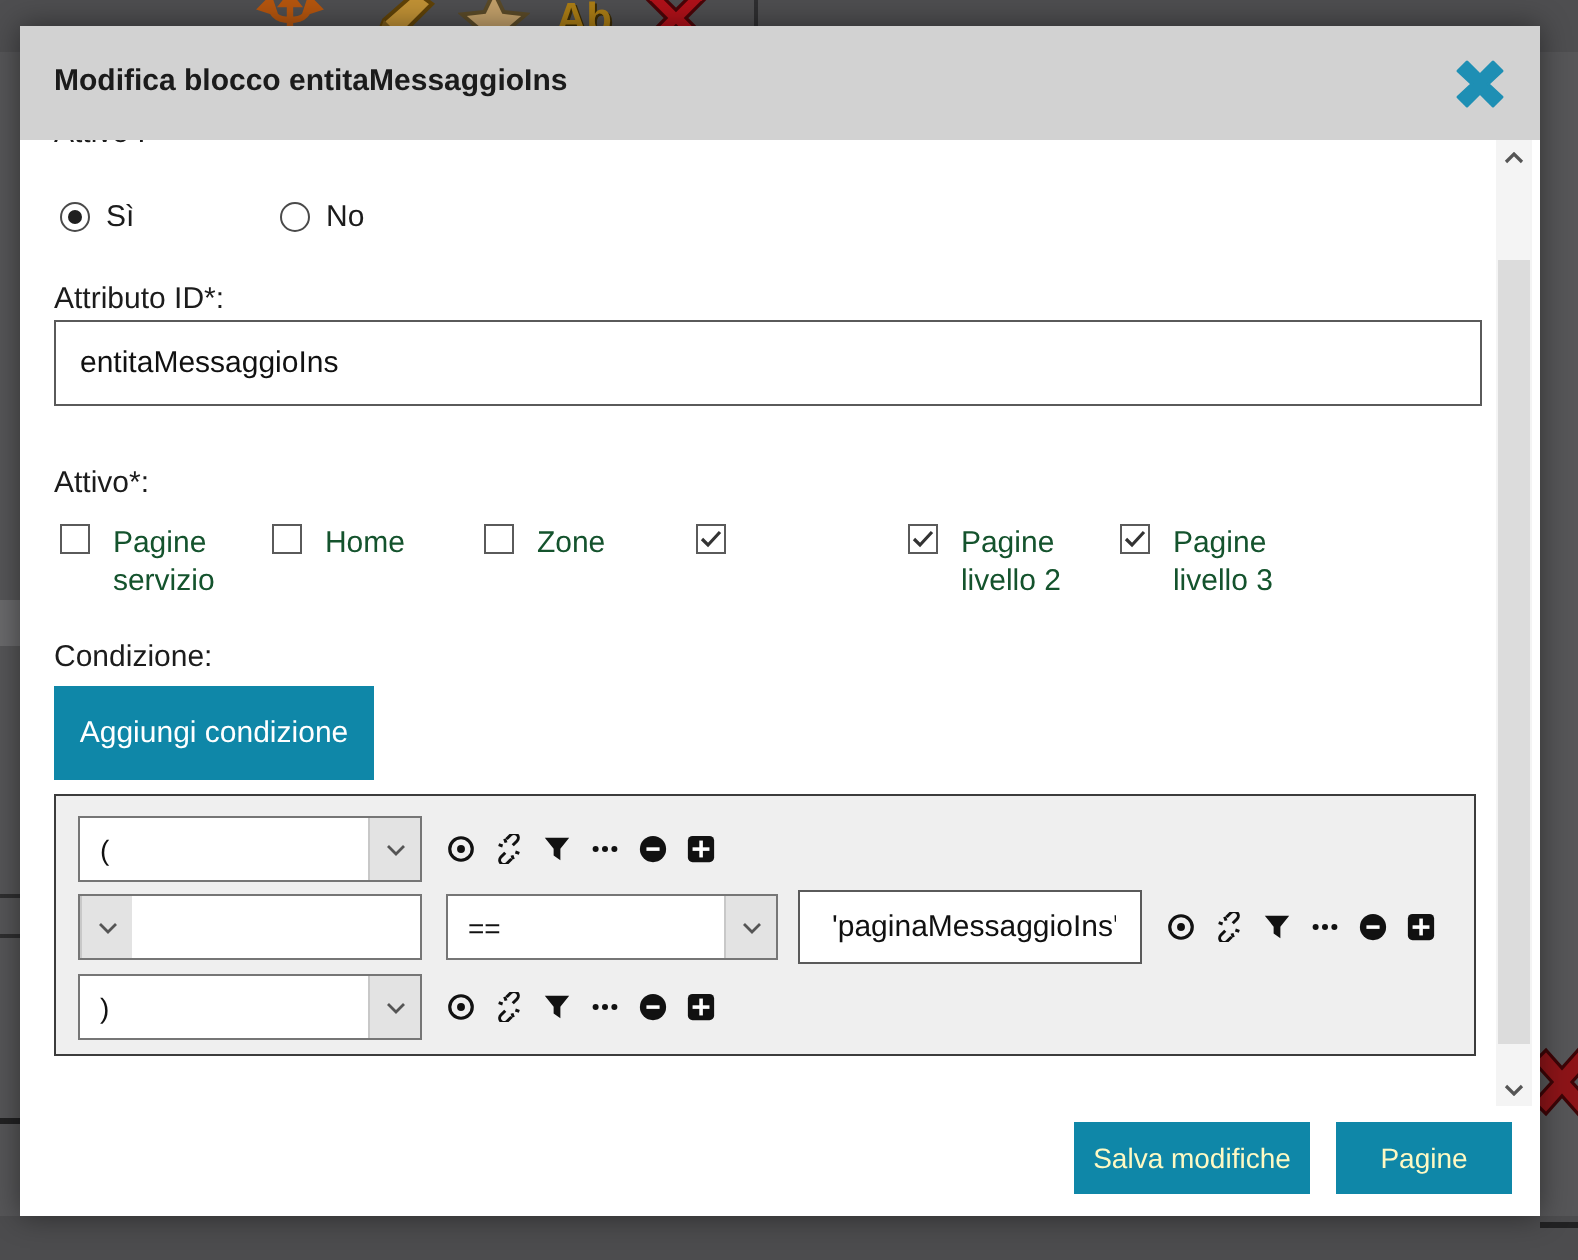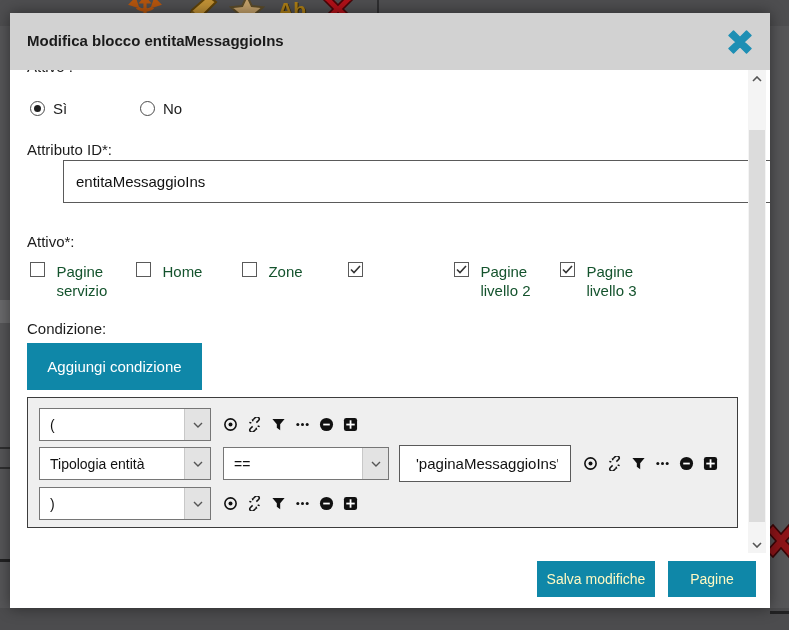--- a/index.html
+++ b/index.html
@@ -32,31 +32,31 @@
   
   .radio-group-item { top:30px; display:flex; align-items:center; }
   .radio-circle { width:15px; height:15px; border:1px solid #4a4a4a; border-radius:50%; background:#fff; position:relative; }
   .radio-dot { display:none; position:absolute; left:3px; top:3px; width:7px; height:7px; border-radius:50%; background:#1f1f1f; }
   .radio-circle.checked .radio-dot { display:block; }
   .radio-label { margin-left:8px; font-size:15px; color:#1c1c1c; }
 
   
   .text-input { border:1px solid #5a5a5a; background:#fff; font-family:"Liberation Sans",sans-serif;
                 font-size:15px; color:#111; padding:0 12px; outline:none; }
-  #attributo-input { left:17px; top:90px; width:714px; height:43px;margin-left:36px; }
+  #attributo-input { left:17px; top:90px; width:714px; height:43px; }
 
   
   .chk-item { top:192px; width:100px; }
   .chk-box { width:15px; height:15px; border:1px solid #5a5a5a; background:#fff; display:inline-flex; align-items:center; justify-content:center; vertical-align:top; }
   .chk-box svg { display:none; }
   .chk-box.checked svg { display:block; }
   .chk-label { display:inline-block; margin-left:7px; width:70px; font-size:15px; line-height:19px; color:#14532d; vertical-align:top; }
 
   
-  #add-condition-btn { left:17px; top:273px; width:175px; height:47px; background:#0f87a8; color:#fff;
+  #add-condition-btn { left:17px; top:273px; width:160px; height:47px; background:#0f87a8; color:#fff;
         border:none; font-family:"Liberation Sans",sans-serif; font-size:15px; cursor:pointer; }
   #condition-box { left:17px; top:327px; width:711px; height:131px; background:#efefef; border:1px solid #3c3c3c; }
   .cond-row { left:11px; height:33px; display:flex; align-items:center; }
   .fake-select { width:172px; height:33px; background:#fff; border:1px solid #767676; display:flex; align-items:stretch; cursor:pointer; }
   .fake-select .sel-text { flex:1; font-size:14px; color:#111; display:flex; align-items:center; padding-left:10px; overflow:hidden; white-space:nowrap; }
   .sel-arrow { width:26px; background:#e3e3e3; border-left:1px solid #c8c8c8; display:flex; align-items:center; justify-content:center; }
   .cond-value-input { width:172px; height:37px; font-size:15px;padding-left:16px; }
   .icon-group { display:flex; align-items:center; gap:9px; margin-left:12px; }
   .icon-btn { width:15px; height:15px; cursor:pointer; display:inline-flex; }
   .icon-btn svg { width:15px; height:15px; }
@@ -224,21 +224,20 @@
                 <rect x="1" y="1" width="14" height="14" rx="2.5" fill="#111"></rect>
                 <rect x="7.1" y="3.5" width="1.9" height="9" fill="#fff"></rect>
                 <rect x="3.5" y="7.1" width="9" height="1.9" fill="#fff"></rect>
               </svg>
             </span>
         </span>
       </div>
 
       <div class="abs cond-row" style="top:49px;">
         <div class="fake-select">
-          <span class="sel-text">Tipologia entità</span>
           <span class="sel-arrow">
             <svg width="10" height="6" viewBox="0 0 10 6">
                 <polyline points="1,1 5,5 9,1" fill="none" stroke="#555" stroke-width="1.4"></polyline>
               </svg>
             </span>
         </div>
         <div class="fake-select" style="width:166px; margin-left:12px;">
           <span class="sel-text">==</span>
           <span class="sel-arrow">
             <svg width="10" height="6" viewBox="0 0 10 6">

